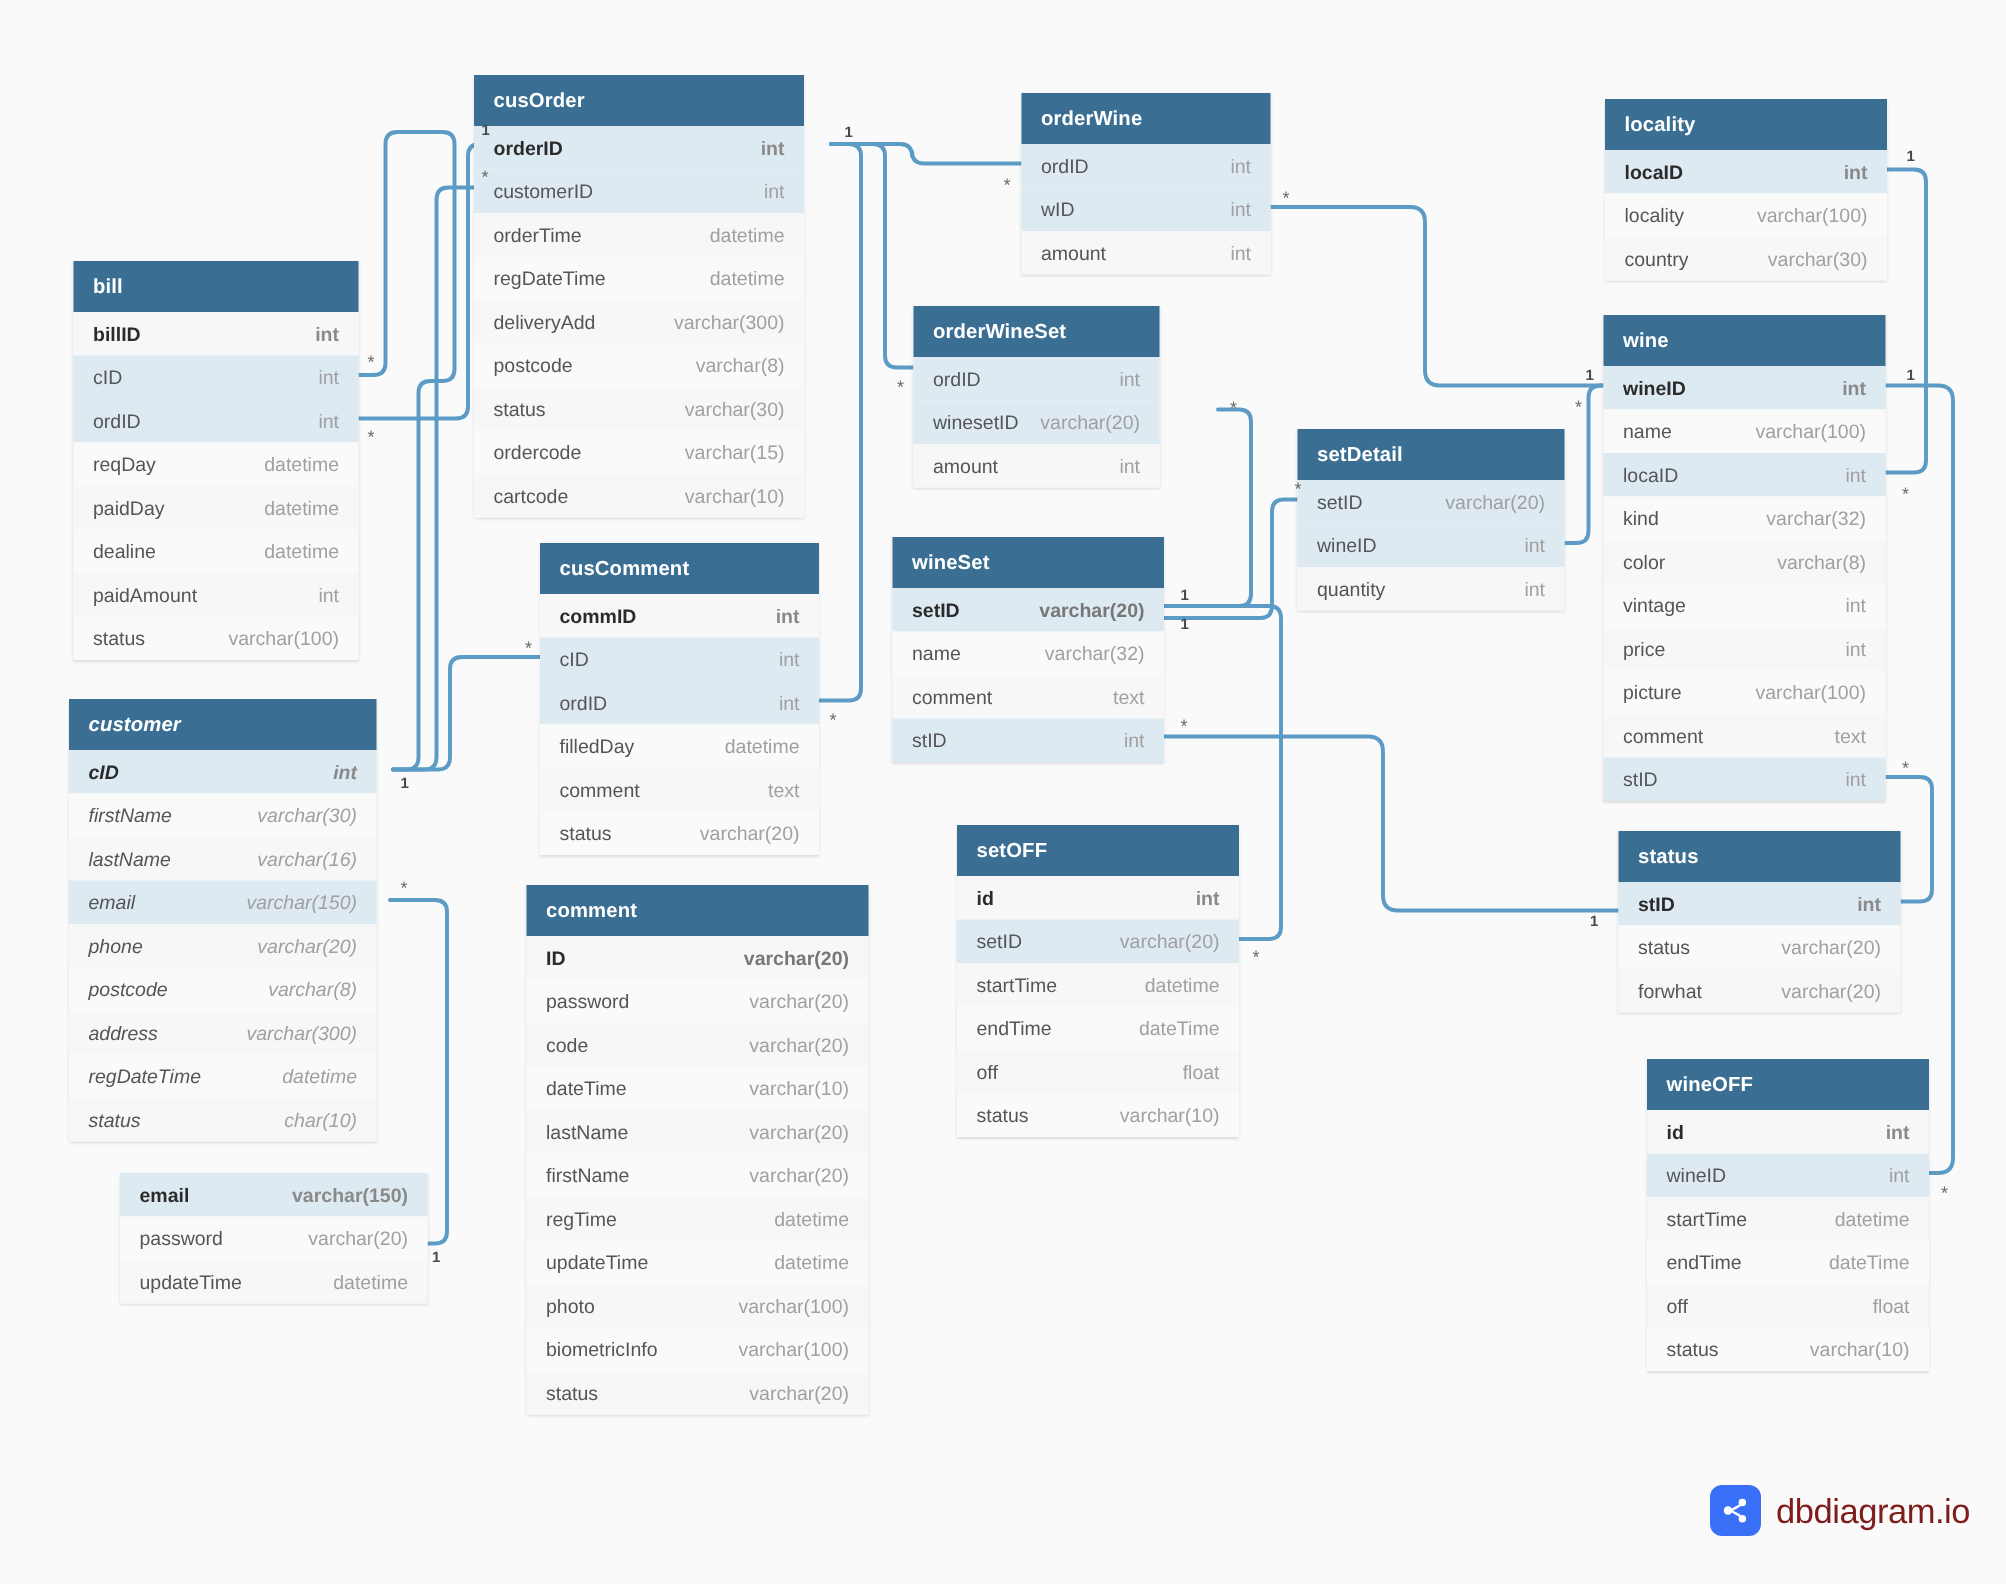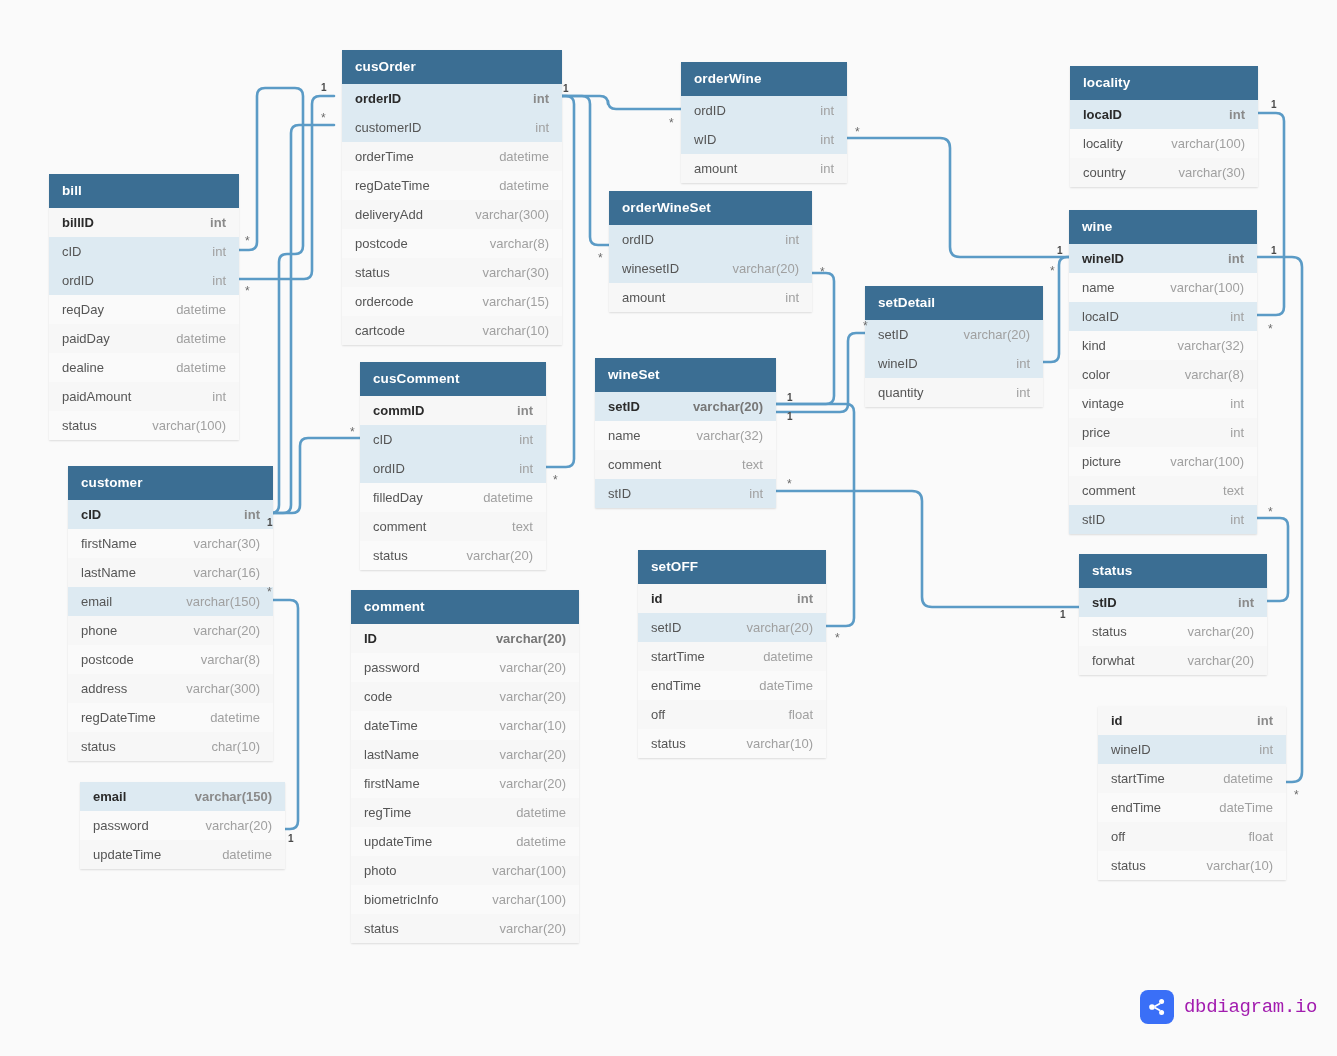--- a/index.html
+++ b/index.html
@@ -67,24 +67,24 @@
     display: flex; align-items: center; gap: 10px;
     z-index: 9;
   }
   .logo-mark {
     width: 34px; height: 34px;
     background: #3a6ff7;
     border-radius: 8px;
     display: flex; align-items: center; justify-content: center;
   }
   .logo-text {
-    font-size: 19px;
-    color: #a21caf;
+    font-size: 23px;
+    color: #7f1d1d;
     letter-spacing: -0.3px;
-    font-family: Liberation Mono, monospace;
+    font-family: Liberation Sans, sans-serif;
   }
 </style>
 </head>
 <body>
 
 <div id="canvas">
   <svg id="edges" viewBox="0 0 1337 1056" xmlns="http://www.w3.org/2000/svg">
       <path d="M 262 513 L 283 513 Q 291 513 291 505 L 291 133 Q 291 125 299 125 L 334 125" fill="none" stroke="#5b9bc6" stroke-width="2.6" stroke-linecap="round" stroke-linejoin="round"></path>
       <path d="M 262 513 L 271 513 Q 279 513 279 505 L 279 262 Q 279 254 287 254 L 295 254 Q 303 254 303 246 L 303 96 Q 303 88 295 88 L 265 88 Q 257 88 257 96 L 257 242 Q 257 250 249 250 L 239 250" fill="none" stroke="#5b9bc6" stroke-width="2.6" stroke-linecap="round" stroke-linejoin="round"></path>
       <path d="M 262 513 L 292 513 Q 300 513 300 505 L 300 446 Q 300 438 308 438 L 360 438" fill="none" stroke="#5b9bc6" stroke-width="2.6" stroke-linecap="round" stroke-linejoin="round"></path>
@@ -132,21 +132,21 @@
         </div>
         <div class="row">
           <span class="fname">paidAmount</span>
           <span class="ftype">int</span>
         </div>
         <div class="row alt">
           <span class="fname">status</span>
           <span class="ftype">varchar(100)</span>
         </div>
       </div>
-      <div class="table" style="left: 68px; top: 466px; width: 205px;">
+      <div class="table" style="left: 46px; top: 466px; width: 205px; font-style: italic;">
         <div class="tbl-header">customer</div>
         <div class="row hl pk">
           <span class="fname">cID</span>
           <span class="ftype">int</span>
         </div>
         <div class="row alt">
           <span class="fname">firstName</span>
           <span class="ftype">varchar(30)</span>
         </div>
         <div class="row">
@@ -185,21 +185,21 @@
         </div>
         <div class="row alt">
           <span class="fname">password</span>
           <span class="ftype">varchar(20)</span>
         </div>
         <div class="row">
           <span class="fname">updateTime</span>
           <span class="ftype">datetime</span>
         </div>
       </div>
-      <div class="table" style="left: 342px; top: 50px; width: 220px;">
+      <div class="table" style="left: 316px; top: 50px; width: 220px;">
         <div class="tbl-header">cusOrder</div>
         <div class="row hl pk">
           <span class="fname">orderID</span>
           <span class="ftype">int</span>
         </div>
         <div class="row hl">
           <span class="fname">customerID</span>
           <span class="ftype">int</span>
         </div>
         <div class="row">
@@ -313,21 +313,21 @@
         </div>
         <div class="row hl">
           <span class="fname">wID</span>
           <span class="ftype">int</span>
         </div>
         <div class="row">
           <span class="fname">amount</span>
           <span class="ftype">int</span>
         </div>
       </div>
-      <div class="table" style="left: 609px; top: 191px; width: 203px;">
+      <div class="table" style="left: 609px; top: 204px; width: 164px;">
         <div class="tbl-header">orderWineSet</div>
         <div class="row hl">
           <span class="fname">ordID</span>
           <span class="ftype">int</span>
         </div>
         <div class="row hl">
           <span class="fname">winesetID</span>
           <span class="ftype">varchar(20)</span>
         </div>
         <div class="row">
@@ -463,20 +463,21 @@
         <div class="row alt">
           <span class="fname">status</span>
           <span class="ftype">varchar(20)</span>
         </div>
         <div class="row">
           <span class="fname">forwhat</span>
           <span class="ftype">varchar(20)</span>
         </div>
       </div>
       <div class="table" style="left: 1098px; top: 706px; width: 188px;">
+        <div class="tbl-header">wineOFF</div>
         <div class="row pk">
           <span class="fname">id</span>
           <span class="ftype">int</span>
         </div>
         <div class="row hl">
           <span class="fname">wineID</span>
           <span class="ftype">int</span>
         </div>
         <div class="row">
           <span class="fname">startTime</span>

